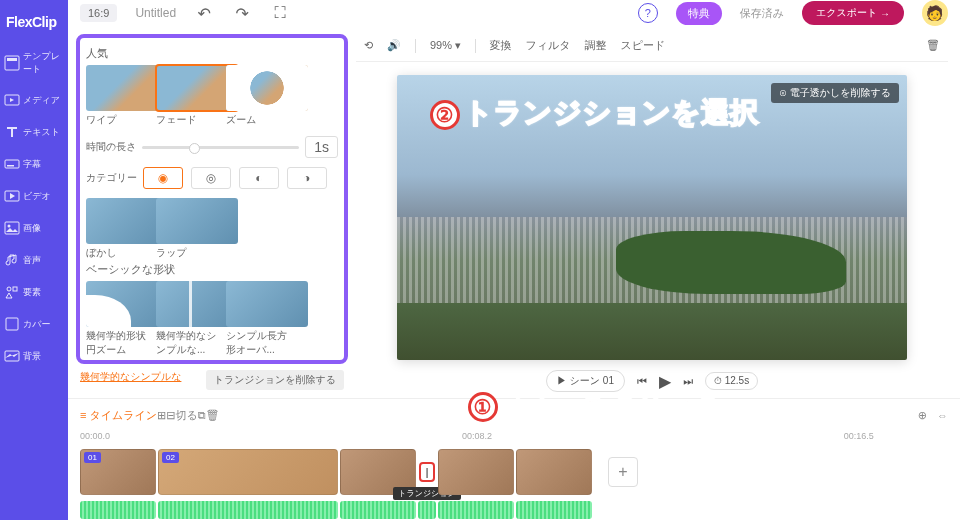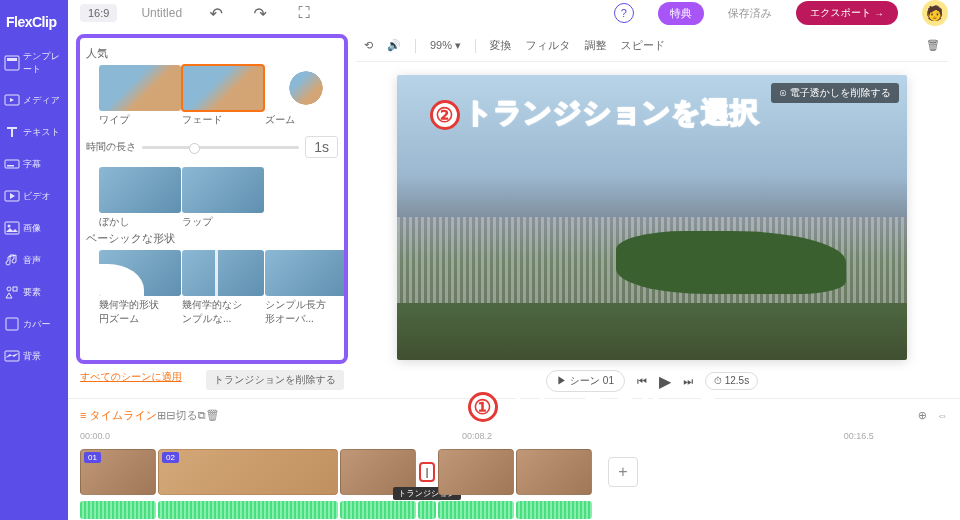--- a/index.html
+++ b/index.html
@@ -8,38 +8,38 @@
 
 
 .sidebar { width: 68px; background: #5b4ee8; display: flex; flex-direction: column; padding-top: 8px; }
 .logo { color: #fff; font-weight: bold; font-size: 14px; padding: 6px 6px 12px; letter-spacing: -0.5px; }
 .nav-item { display: flex; align-items: center; padding: 8px 4px; color: rgba(255,255,255,0.85); font-size: 9px; gap: 3px; cursor: pointer; }
 .nav-item .ico { width: 16px; height: 16px; display: flex; align-items: center; justify-content: center; }
 .nav-item svg { fill: rgba(255,255,255,0.85); }
 
 
 .main { flex: 1; display: flex; flex-direction: column; }
-.topbar { height: 42px; display: flex; align-items: center; padding: 0 12px; gap: 24px; }
+.topbar { height: 42px; display: flex; align-items: center; padding: 0 12px; gap: 18px; }
 .aspect { background: #f0f0f4; padding: 3px 8px; border-radius: 4px; font-size: 11px; color: #666; }
 .title { font-size: 12px; color: #999; }
 .topico { width: 20px; height: 20px; display: flex; align-items: center; justify-content: center; color: #666; cursor: pointer; }
 .spacer { flex: 1; }
 .help-ico { width: 20px; height: 20px; border: 1.5px solid #5b4ee8; border-radius: 50%; color: #5b4ee8; font-size: 11px; display: flex; align-items: center; justify-content: center; }
 .btn-purple { background: #a855f7; color: #fff; padding: 4px 12px; border-radius: 14px; font-size: 11px; }
 .btn-save { color: #999; font-size: 11px; }
 .btn-export { background: #be185d; color: #fff; padding: 5px 14px; border-radius: 14px; font-size: 10px; }
 .avatar { width: 26px; height: 26px; border-radius: 50%; background: #fde68a; display: flex; align-items: center; justify-content: center; font-size: 14px; }
 
 
 .content { flex: 1; display: flex; }
 .panel { width: 288px; position: relative; padding: 8px; }
 .panel-inner { border: 4px solid #8b5cf6; border-radius: 8px; padding: 6px; height: 330px; overflow: hidden; }
 .panel-section { font-size: 11px; color: #666; margin: 2px 0 4px; }
 .thumb-row { display: flex; gap: 6px; margin-bottom: 2px; }
-.thumb { width: 64px; margin-left: 13px; }
+.thumb { width: 64px; }
 .thumb-img { width: 82px; height: 46px; background: linear-gradient(135deg, #8bb8d4 40%, #d4a574 60%); border-radius: 3px; position: relative; overflow: hidden; }
 .thumb-img.sel { outline: 2px solid #f97316; outline-offset: -1px; }
 .thumb-img.zoom::after { content: ''; position: absolute; inset: 0; background: radial-gradient(circle at center, transparent 35%, #fff 36%); }
 .thumb-lbl { font-size: 10px; color: #666; margin-top: 2px; }
 .ctl-row { display: flex; align-items: center; gap: 6px; margin: 9px 0; font-size: 10px; color: #666; }
 .slider { flex: 1; height: 3px; background: #ddd; border-radius: 2px; position: relative; }
 .slider::after { content: ''; position: absolute; left: 30%; top: -3px; width: 9px; height: 9px; background: #fff; border: 1px solid #ccc; border-radius: 50%; }
 .dur-pill { border: 1px solid #ddd; padding: 2px 8px; border-radius: 3px; font-size: 14px; }
 .cat-row { display: flex; gap: 8px; align-items: center; }
 .cat-btn { width: 40px; height: 22px; border: 1px solid #ddd; border-radius: 3px; display: flex; align-items: center; justify-content: center; font-size: 12px; }
@@ -219,20 +219,29 @@
             <div class="thumb">
                 <div class="thumb-img zoom"></div>
                 <div class="thumb-lbl">ズーム</div>
               </div>
           </div>
           <div class="ctl-row">
             <span>時間の長さ</span>
             <div class="slider"></div>
             <span class="dur-pill">1s</span>
           </div>
+          <div class="ctl-row">
+            <span>カテゴリー</span>
+            <div class="cat-row">
+              <span class="cat-btn sel">◉</span>
+              <span class="cat-btn">◎</span>
+              <span class="cat-btn">◐</span>
+              <span class="cat-btn">◑</span>
+            </div>
+          </div>
           <div class="thumb-row">
             <div class="thumb">
                 <div class="thumb-img2"></div>
                 <div class="thumb-lbl">ぼかし</div>
               </div>
             <div class="thumb">
                 <div class="thumb-img2"></div>
                 <div class="thumb-lbl">ラップ</div>
               </div>
           </div>
@@ -246,21 +255,21 @@
                 <div class="thumb-img2 bar"></div>
                 <div class="thumb-lbl">幾何学的なシンプルな...</div>
               </div>
             <div class="thumb">
                 <div class="thumb-img2"></div>
                 <div class="thumb-lbl">シンプル長方形オーバ...</div>
               </div>
           </div>
         </div>
         <div class="panel-actions">
-          <span class="apply-all">すべてのシーンに適用</span>
+          <span class="apply-all">幾何学的なシンプルな</span>
           <span class="remove-trans">トランジションを削除する</span>
         </div>
       </div>
 
       <div class="preview">
         <div class="preview-tools">
           <span>⟲</span>
           <span>🔊</span>
           <span class="sep"></span>
           <span>99% ▾</span>

